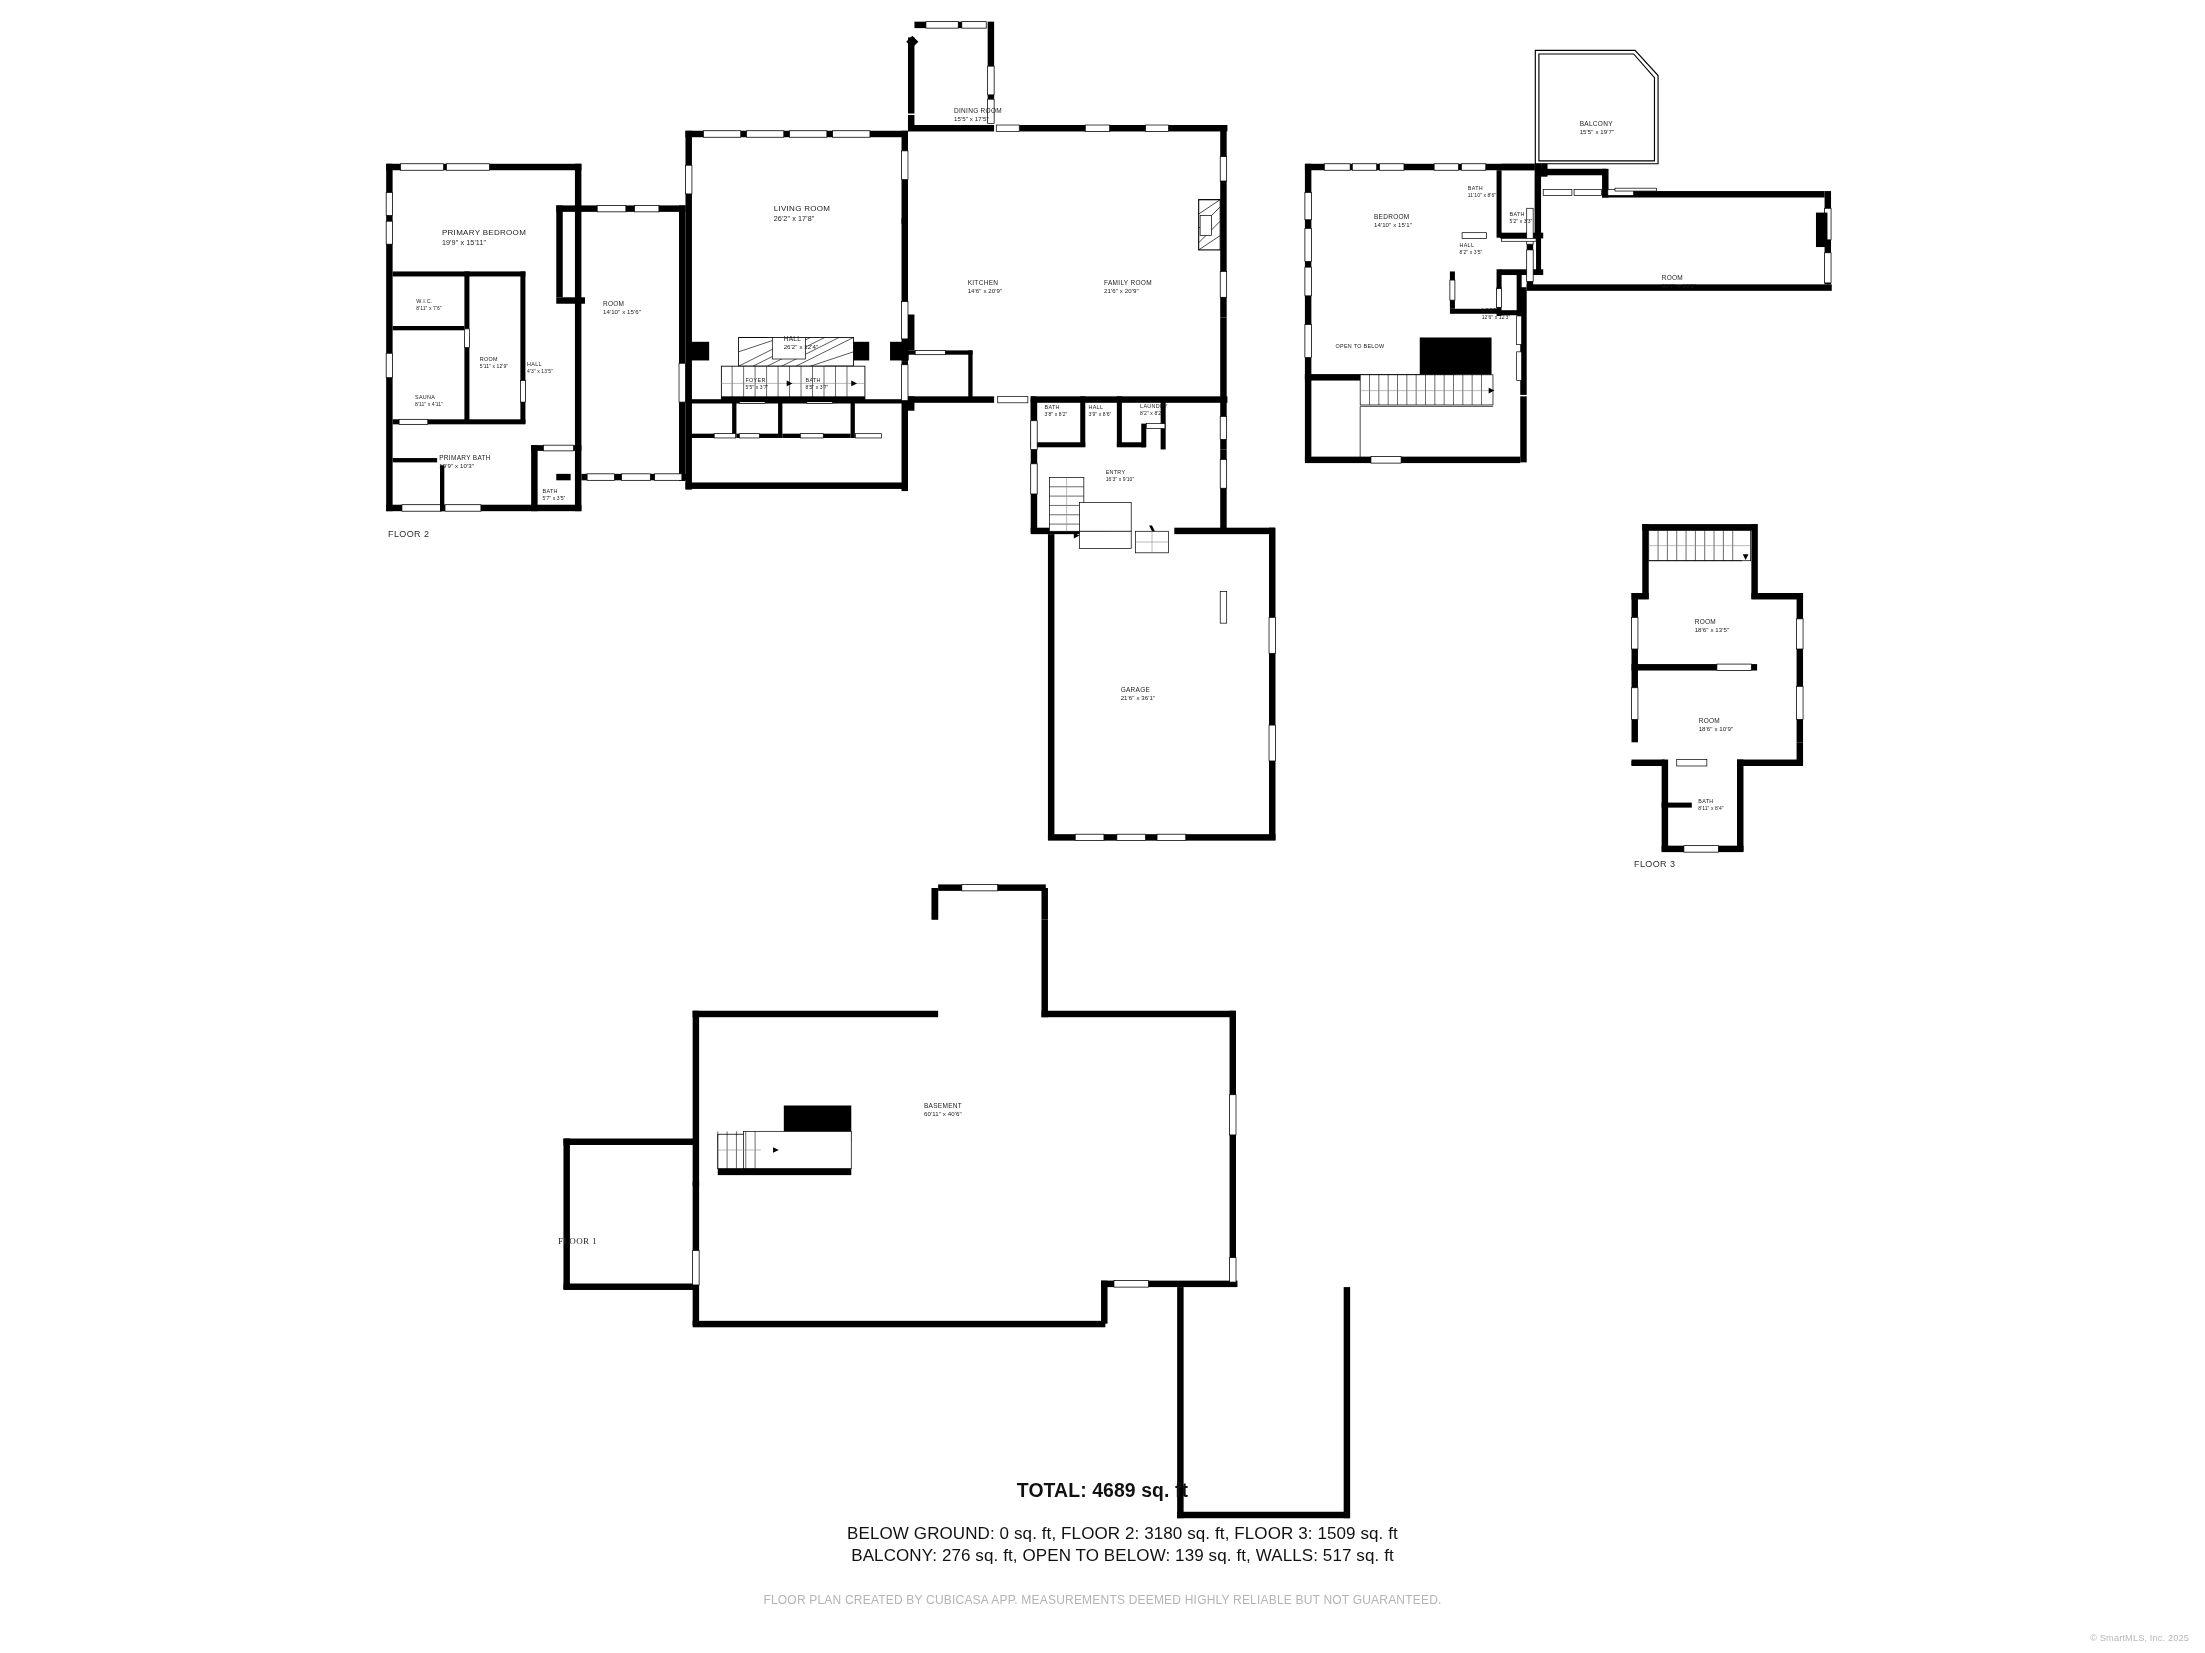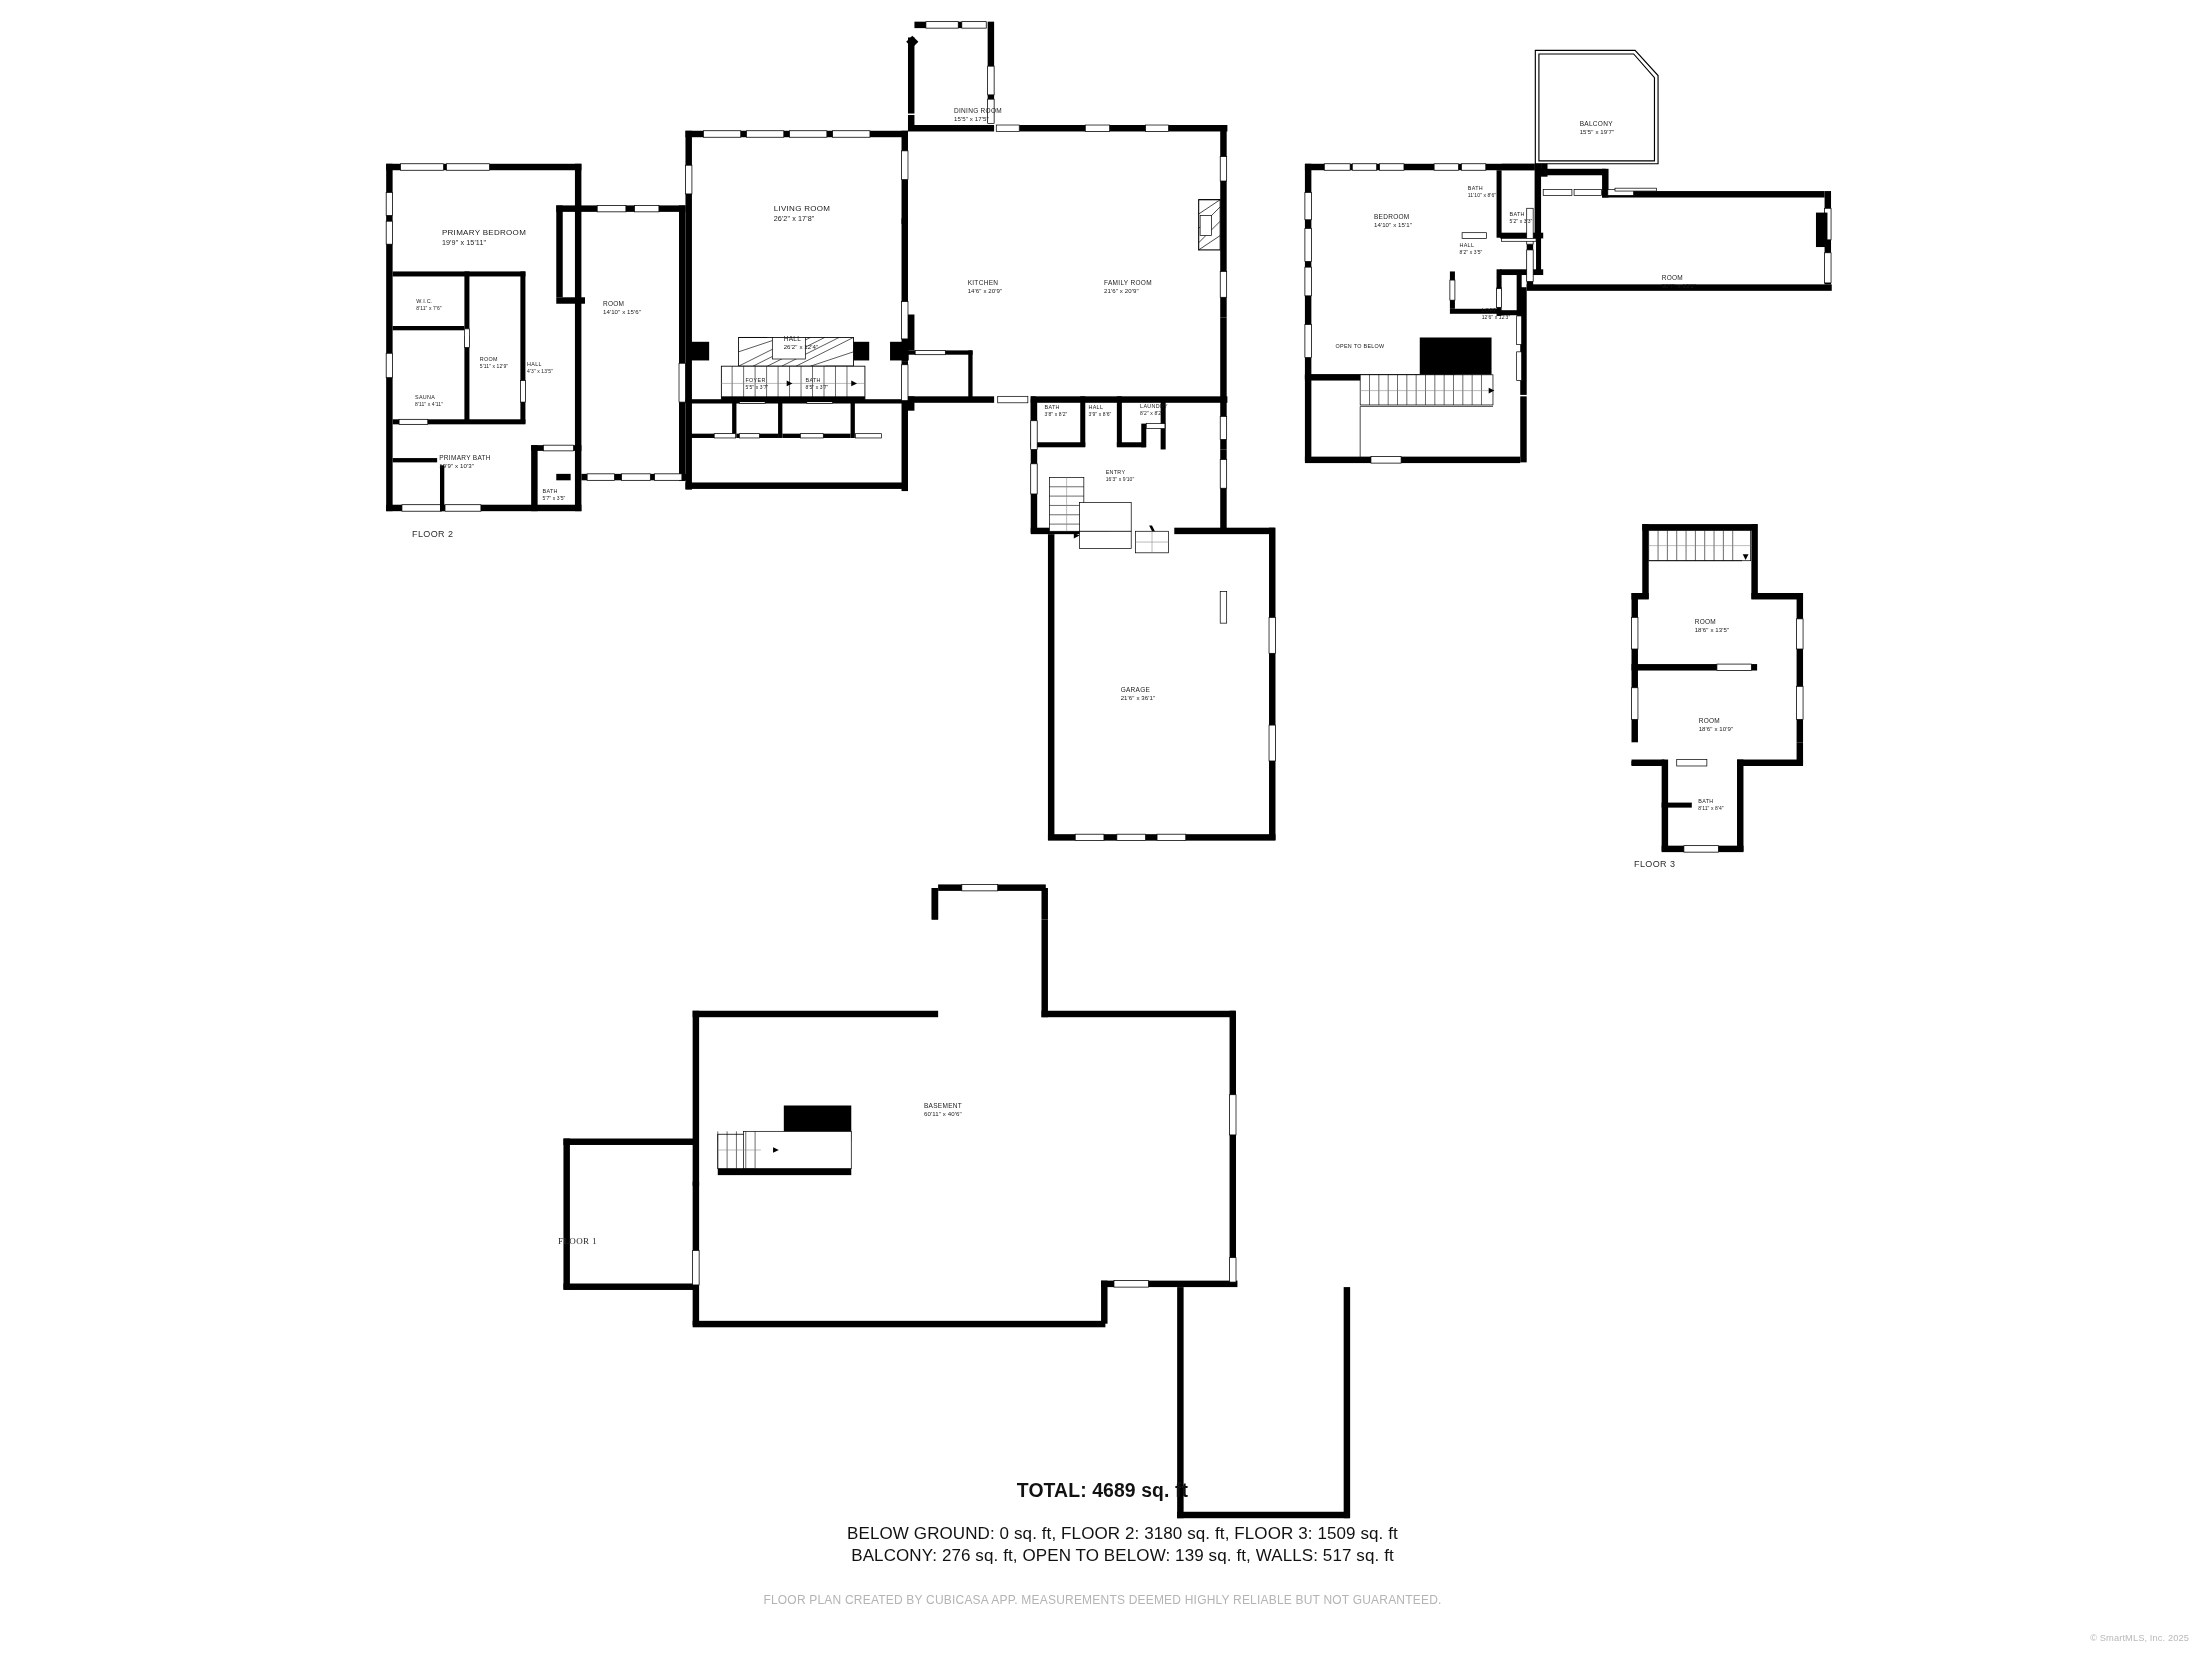--- a/index.html
+++ b/index.html
@@ -533,21 +533,21 @@
     <span class="rdim">8'2" x 8'2"</span>
   </div>
   <div class="rlabel sz-xs" style="left:1120px; top:476px;">
     <span class="rname">ENTRY</span>
     <span class="rdim">16'3" x 9'10"</span>
   </div>
   <div class="rlabel sz-sm" style="left:1138px; top:694px;">
     <span class="rname">GARAGE</span>
     <span class="rdim">21'6" x 36'1"</span>
   </div>
-  <div class="floor-tag" style="left:388px; top:529px;margin-left:24px;">FLOOR 2</div>
+  <div class="floor-tag" style="left:388px; top:529px;">FLOOR 2</div>
 
   <div class="rlabel sz-sm" style="left:1597px; top:128px;">
     <span class="rname">BALCONY</span>
     <span class="rdim">15'5" x 19'7"</span>
   </div>
   <div class="rlabel sz-sm" style="left:1393px; top:221px;">
     <span class="rname">BEDROOM</span>
     <span class="rdim">14'10" x 15'1"</span>
   </div>
   <div class="rlabel sz-xs" style="left:1482px; top:192px;">

